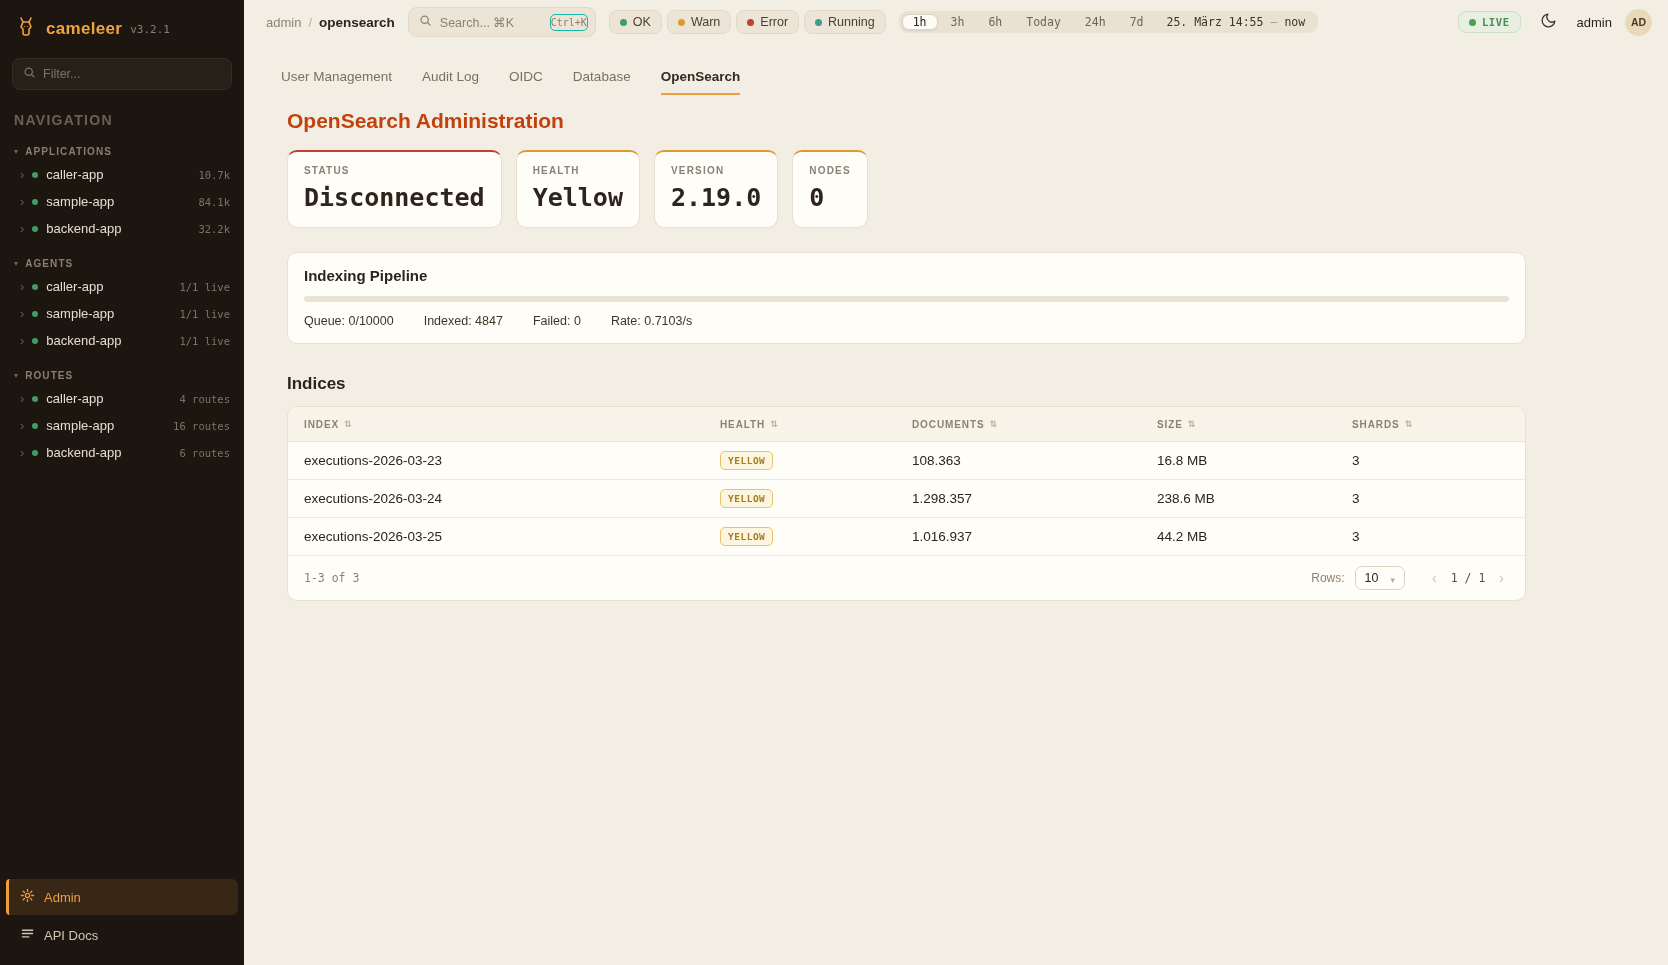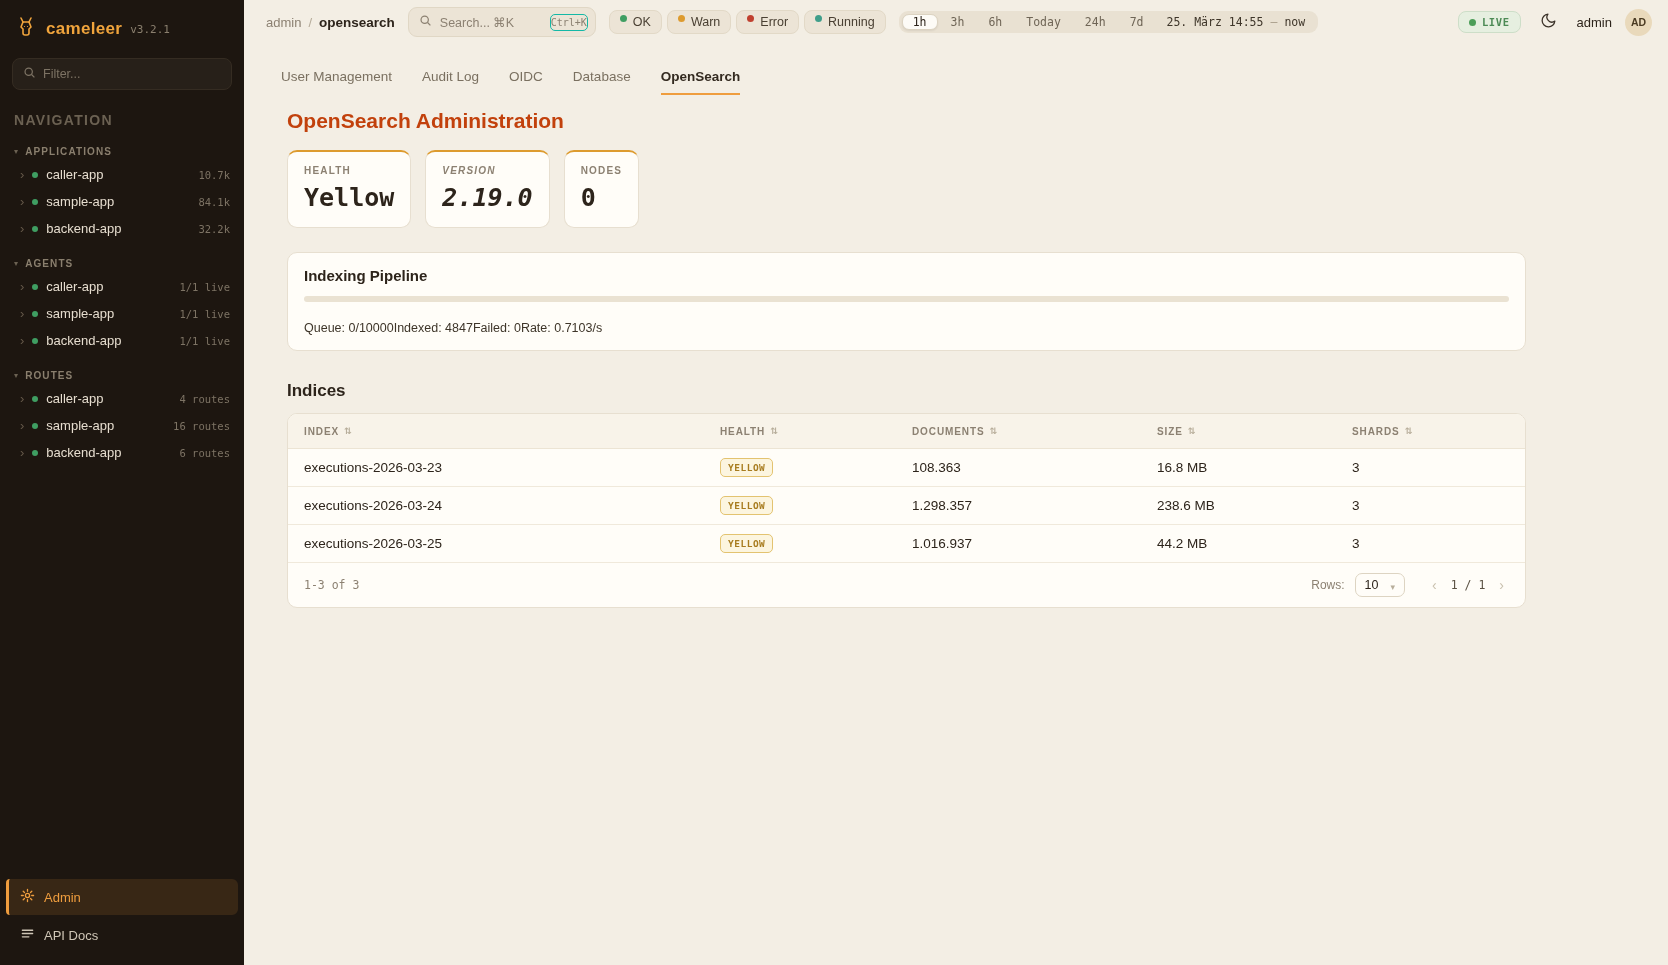--- a/index.html
+++ b/index.html
@@ -33,21 +33,21 @@
   .main{flex:1;display:flex;flex-direction:column;overflow:hidden}
   .header{height:44px;display:flex;align-items:center;padding:0 16px 0 22px;gap:13px}
   .breadcrumb{display:flex;align-items:center;gap:7px;font-size:13px;white-space:nowrap}
   .bc-parent{color:#8c8172;cursor:pointer}
   .bc-sep{color:#b5ab99}
   .bc-current{color:#2d241b;font-weight:700;font-size:13.5px}
   .searchbox{display:flex;align-items:center;gap:8px;background:#ece4d6;border:1px solid #e0d7c5;border-radius:9px;padding:5px 7px 5px 10px;width:188px;cursor:text}
   .search-ph{color:#8c8172;font-size:12.5px;flex:1;white-space:nowrap}
   .kbd{font-size:10px;color:#8c8172;border:1px solid #14b8a6;border-radius:5px;padding:2px 0}
   .pills{display:flex;gap:5px}
-  .pill{display:flex;align-items:flex-start;gap:6px;background:#ece4d6;border:1px solid #e2d9c7;border-radius:8px;padding:4px 10px;font-size:12.5px;color:#4a4033;cursor:pointer;white-space:nowrap}
+  .pill{display:flex;align-items:center;gap:6px;background:#ece4d6;border:1px solid #e2d9c7;border-radius:8px;padding:4px 10px;font-size:12.5px;color:#4a4033;cursor:pointer;white-space:nowrap}
   .pdot{width:7px;height:7px;border-radius:50%}
   .timegroup{display:flex;align-items:center;gap:2px;background:#e9e1d2;border-radius:9px;padding:3px;white-space:nowrap}
   .tbtn{font-size:11.5px;color:#6f6556;padding:0 10px;border-radius:7px;cursor:pointer;border:1px solid transparent}
   .tbtn.active{background:#fdfbf6;border:1px solid #dcd3c1;color:#2d241b;box-shadow:0 1px 2px rgba(0,0,0,.07)}
   .tdate{font-size:11.5px;padding:0 10px;display:flex;gap:7px;align-items:center}
   .tdate .d{color:#3e3529}
   .tdate .dash{color:#a79c88}
   .spacer{flex:1}
   .live{display:flex;align-items:center;gap:6px;background:#e6efe0;border:1px solid #cddec8;border-radius:8px;padding:4px 10px;color:#4c8a55;font-size:10.5px;font-weight:700;letter-spacing:.6px;cursor:pointer}
   .ldot{width:7px;height:7px;border-radius:50%;background:#4c9e58}
@@ -63,21 +63,21 @@
   .page-title{margin-top:14px;font-size:21px;font-weight:700;color:#c2410c}
   .stats-row{display:flex;gap:14px;margin-top:17px}
   .statcard{background:#fffdf8;border:1px solid #e7dfd0;border-top:2px solid #dd9b2f;border-radius:10px;padding:13px 16px 15px}
   .stat-label{font-size:10px;letter-spacing:1.2px;color:#8c8172;font-weight:700}
   .stat-value{font-family:"DejaVu Sans Mono","Liberation Mono",monospace;font-size:25px;font-weight:700;color:#2d241b;margin-top:7px;white-space:nowrap}
   .card{background:#fffdf8;border:1px solid #e7dfd0;border-radius:10px;width:1239px}
   .pipeline{margin-top:24px;padding:14px 16px 15px}
   .pipe-title{font-size:15px;font-weight:700;color:#2d241b}
   .progress{height:6px;background:#eae2d2;border-radius:3px;overflow:hidden;margin-top:12px}
   .progress-fill{height:100%;background:#ef9d3e;width:0}
-  .pipe-stats{display:flex;margin-top:19px;font-size:12.5px;color:#3e3529}
+  .pipe-stats{display:flex;gap:30px;margin-top:12px;font-size:12.5px;color:#3e3529}
   .sec-title{margin-top:30px;font-size:17px;font-weight:700;color:#2d241b}
   .table{margin-top:12px;overflow:hidden}
   .thead,.trow{display:grid;grid-template-columns:416px 192px 245px 195px 1fr;padding:0 16px;align-items:center}
   .thead{height:35px;background:#f8f3e9;border-bottom:1px solid #ece4d4}
   .th{font-size:10px;font-weight:700;letter-spacing:.9px;color:#8c8172;display:flex;gap:5px;align-items:center;cursor:pointer}
   .sort{font-size:9px;color:#b8ae9b}
   .trow{height:38px;border-bottom:1px solid #f0e9db;font-size:13.5px;color:#2d241b;cursor:pointer}
   .badge-yellow{display:inline-block;font-family:"DejaVu Sans Mono","Liberation Mono",monospace;font-size:9.5px;font-weight:700;color:#a87c1f;background:#fcf5df;border:1px solid #e3c370;border-radius:5px;padding:3px 7px;letter-spacing:.5px}
   .tfoot{display:flex;align-items:center;padding:0 16px;height:44px}
   .range{font-family:"DejaVu Sans Mono","Liberation Mono",monospace;font-size:11.5px;color:#8c8172}
@@ -294,25 +294,29 @@
         <span class="tab">User Management</span>
         <span class="tab">Audit Log</span>
         <span class="tab">OIDC</span>
         <span class="tab">Database</span>
         <span class="tab active">OpenSearch</span>
       </div>
 
       <h1 class="page-title">OpenSearch Administration</h1>
 
       <div class="stats-row">
+        <div class="statcard" style="border-top-color: rgb(192, 64, 47);">
+          <div class="stat-label">STATUS</div>
+          <div class="stat-value">Disconnected</div>
+        </div>
         <div class="statcard" style="border-top-color: rgb(221, 155, 47);">
           <div class="stat-label">HEALTH</div>
           <div class="stat-value">Yellow</div>
         </div>
-        <div class="statcard" style="border-top-color: rgb(221, 155, 47); font-style: italic;">
+        <div class="statcard" style="border-top-color: rgb(221, 155, 47);">
           <div class="stat-label">VERSION</div>
           <div class="stat-value">2.19.0</div>
         </div>
         <div class="statcard" style="border-top-color: rgb(221, 155, 47);">
           <div class="stat-label">NODES</div>
           <div class="stat-value">0</div>
         </div>
       </div>
 
       <div class="card pipeline">

